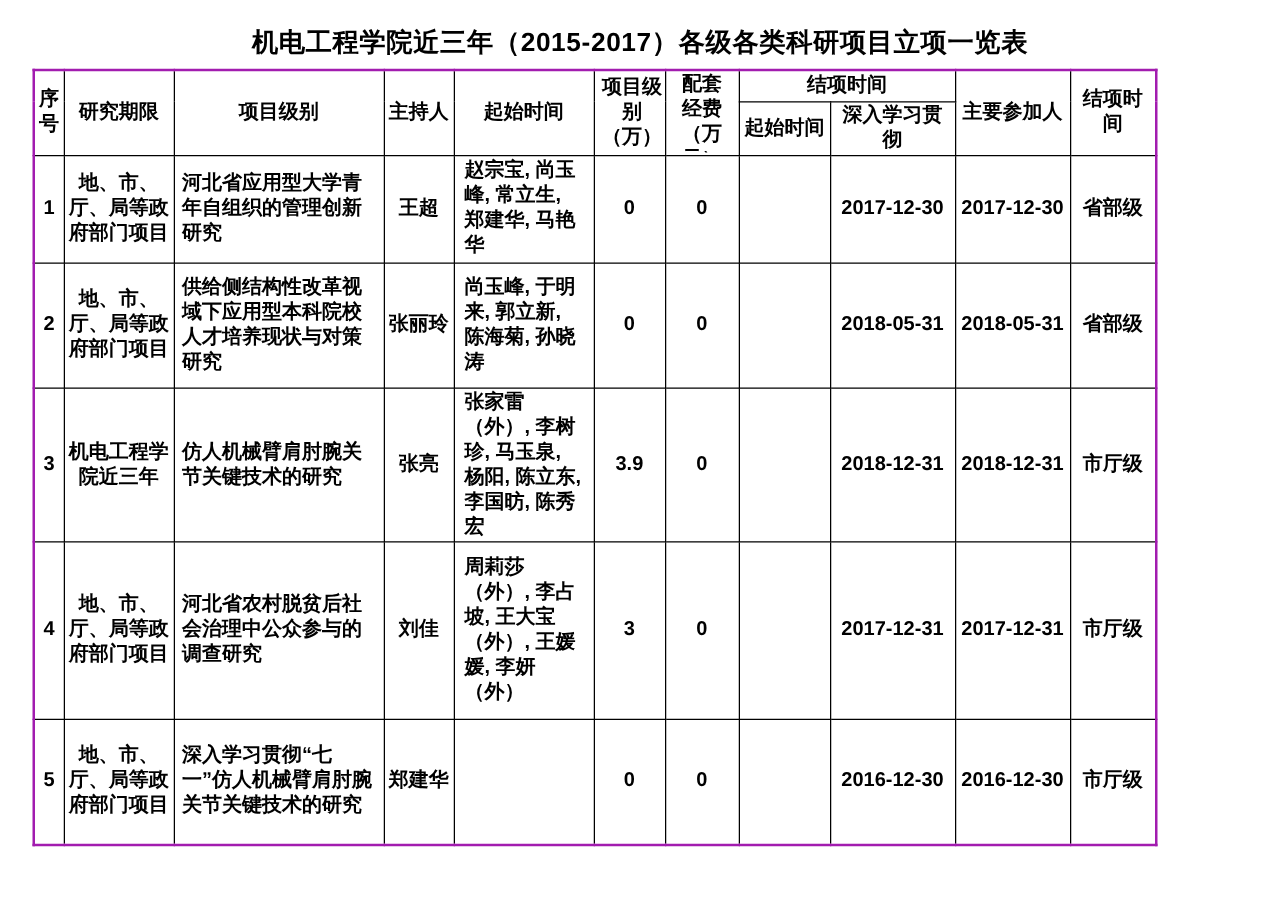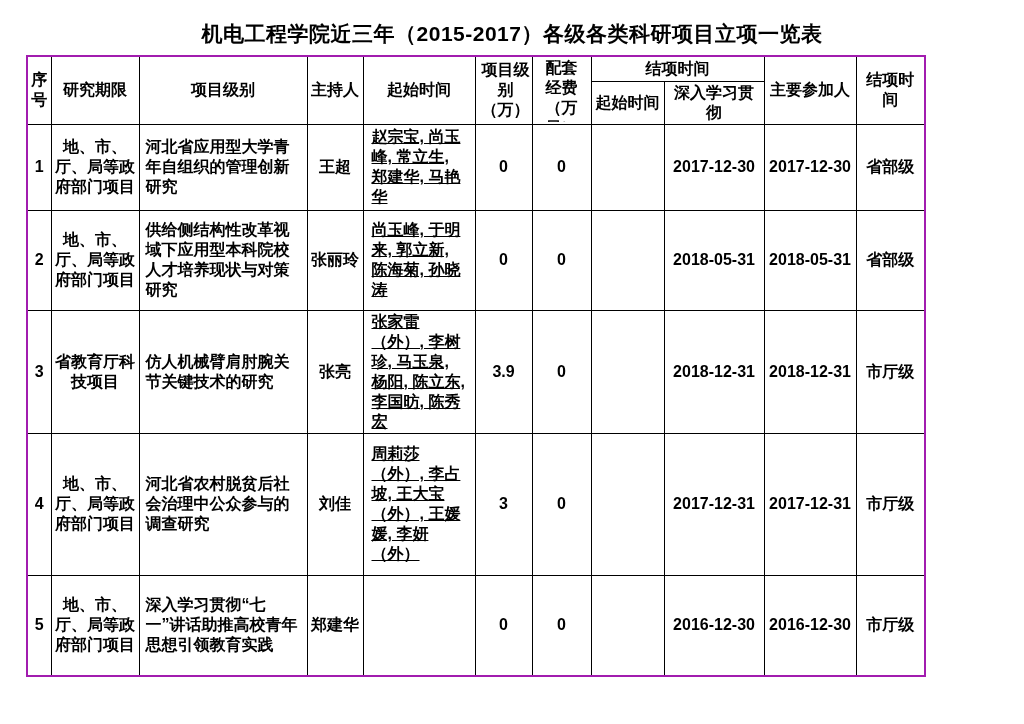--- a/index.html
+++ b/index.html
@@ -42,21 +42,21 @@
     text-align: center;
     font-size: 16px;
     font-weight: bold;
     line-height: 1.25;
     overflow: hidden;
     word-break: normal;
   }
   th { font-weight: bold; }
   td.left { text-align: left; }
   td.name-cell { padding: 1px 6px; }
-  td.part-cell { padding: 1px 8px; text-decoration: underline; }
+  td.part-cell { padding: 1px 8px; }
   tr.hr1 { height: 25px; }
   tr.hr2 { height: 41px; }
   tr.r1 { height: 86px; }
   tr.r2 { height: 100px; }
   tr.r3 { height: 122px; }
   tr.r4 { height: 142px; }
   tr.r5 { height: 101px; }
   .clip-matching {
     width: 38px;
     height: 64px;
@@ -132,21 +132,21 @@
         <td class="left part-cell">尚玉峰, 于明来, 郭立新, 陈海菊, 孙晓涛</td>
         <td>0</td>
         <td>0</td>
         <td></td>
         <td>2018-05-31</td>
         <td>2018-05-31</td>
         <td>省部级</td>
       </tr>
       <tr class="r3">
         <td>3</td>
-        <td>省教育厅科技项目</td>
+        <td>机电工程学院近三年</td>
         <td class="left name-cell">仿人机械臂肩肘腕关节关键技术的研究</td>
         <td>张亮</td>
         <td class="left part-cell">张家雷（外）, 李树珍, 马玉泉, 杨阳, 陈立东, 李国昉, 陈秀宏</td>
         <td>3.9</td>
         <td>0</td>
         <td></td>
         <td>2018-12-31</td>
         <td>2018-12-31</td>
         <td>市厅级</td>
       </tr>
@@ -159,21 +159,21 @@
         <td>3</td>
         <td>0</td>
         <td></td>
         <td>2017-12-31</td>
         <td>2017-12-31</td>
         <td>市厅级</td>
       </tr>
       <tr class="r5">
         <td>5</td>
         <td>地、市、厅、局等政府部门项目</td>
-        <td class="left name-cell">深入学习贯彻“七一”讲话助推高校青年思想引领教育实践</td>
+        <td class="left name-cell">深入学习贯彻“七一”仿人机械臂肩肘腕关节关键技术的研究</td>
         <td>郑建华</td>
         <td class="left part-cell"></td>
         <td>0</td>
         <td>0</td>
         <td></td>
         <td>2016-12-30</td>
         <td>2016-12-30</td>
         <td>市厅级</td>
       </tr>
     </tbody>

